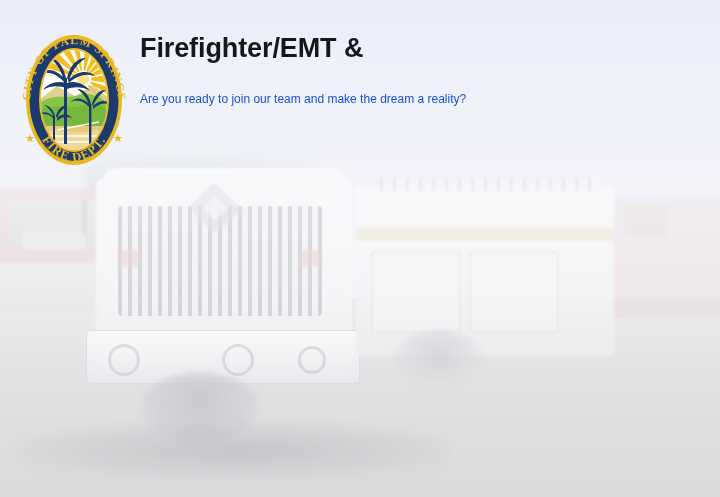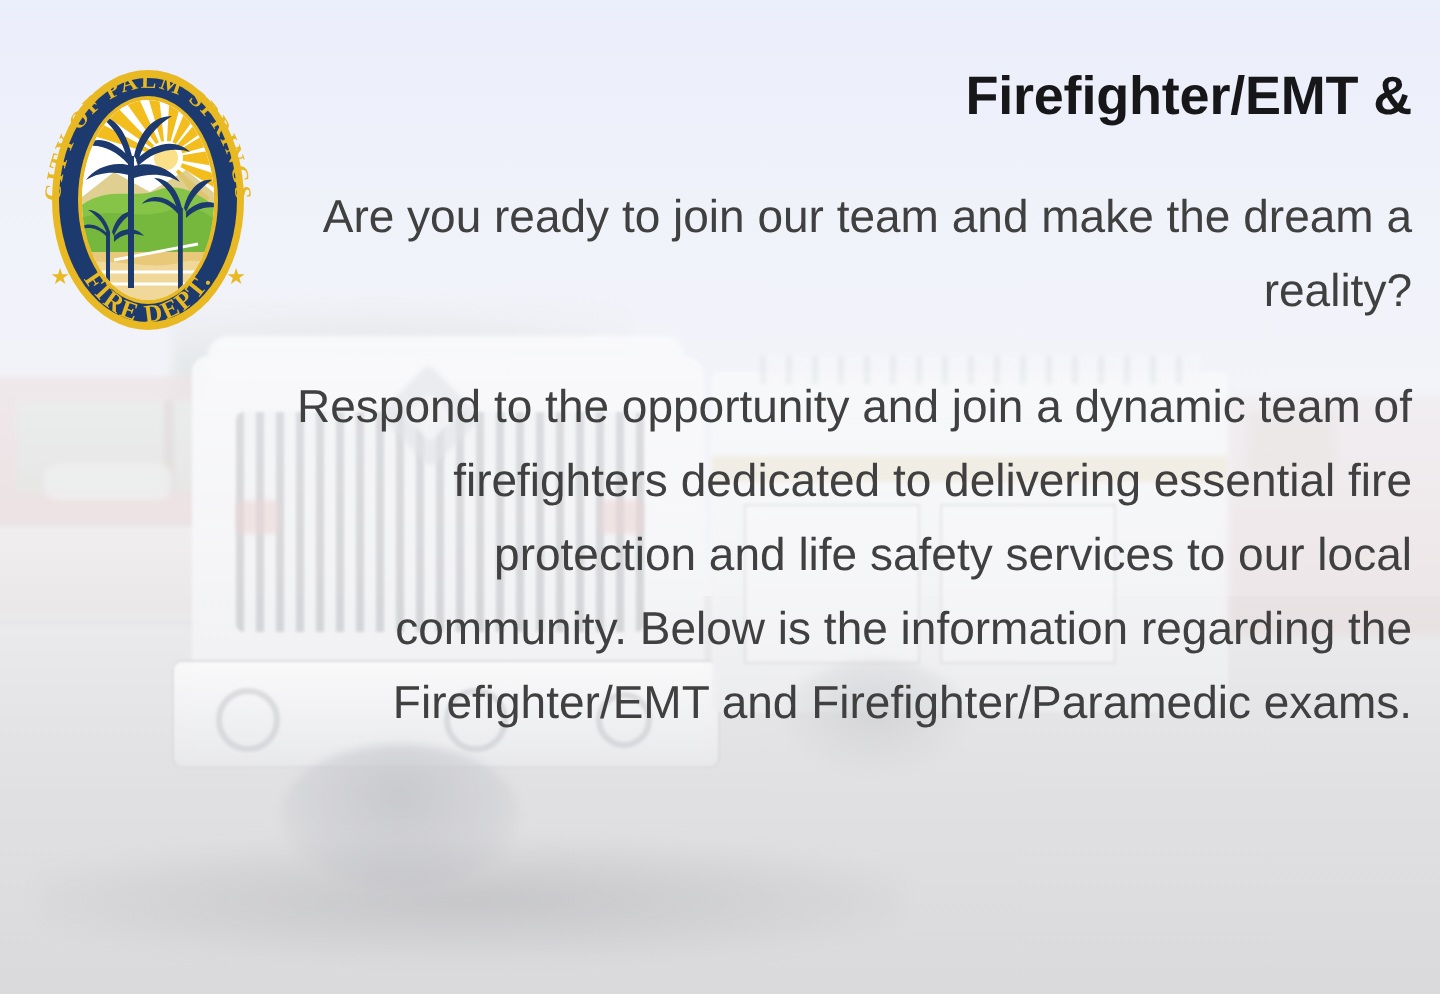--- a/index.html
+++ b/index.html
@@ -307,38 +307,38 @@
   }
   .seal svg { display: block; width: 100%; height: 100%; }
 
   
   .content {
     position: absolute;
     left: 140px;
     top: 0;
     width: 566px;
     height: 426px;
-    text-align: right;
+    text-align: left;
   }
   .title {
     margin: 0;
     padding-top: 30px;
     font-size: 27px;
     line-height: 1.40;
     font-weight: bold;
     color: #17171a;
     letter-spacing: -0.1px;
     font-family: "Liberation Sans", sans-serif;
   }
   .body-copy {
     margin: 0;
     padding-top: 22px;
-    font-size: 23px;
+    font-size: 12px;
     line-height: 1.60;
-    color: #404040;
+    color: #1d4ed8;
     font-family: "Liberation Sans", sans-serif;
   }
   .body-copy + .body-copy {
     padding-top: 22px;
   }
 </style>
 </head>
 <body>
 
 <div class="poster">
@@ -467,16 +467,15 @@
       <text x="17" y="126" font-size="11" fill="#e8b923" text-anchor="middle">★</text>
       <text x="105" y="126" font-size="11" fill="#e8b923" text-anchor="middle">★</text>
     </svg>
   </div>
 
   <div class="content">
     <h1 class="title">
       <span>Firefighter/EMT &amp;</span><br>
     </h1>
     <p class="body-copy">Are you ready to join our team and make the dream a reality?</p>
-    <p class="body-copy">Respond to the opportunity and join a dynamic team of firefighters dedicated to delivering essential fire protection and life safety services to our local community. Below is the information regarding the Firefighter/EMT and Firefighter/Paramedic exams.</p>
   </div>
 
 </div>
 
 </body></html>

